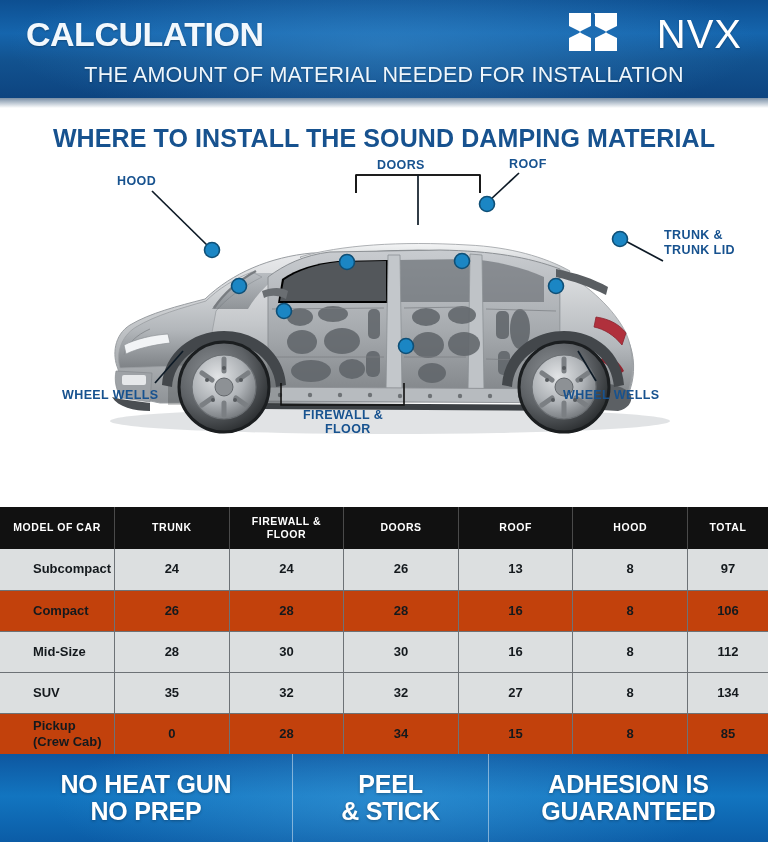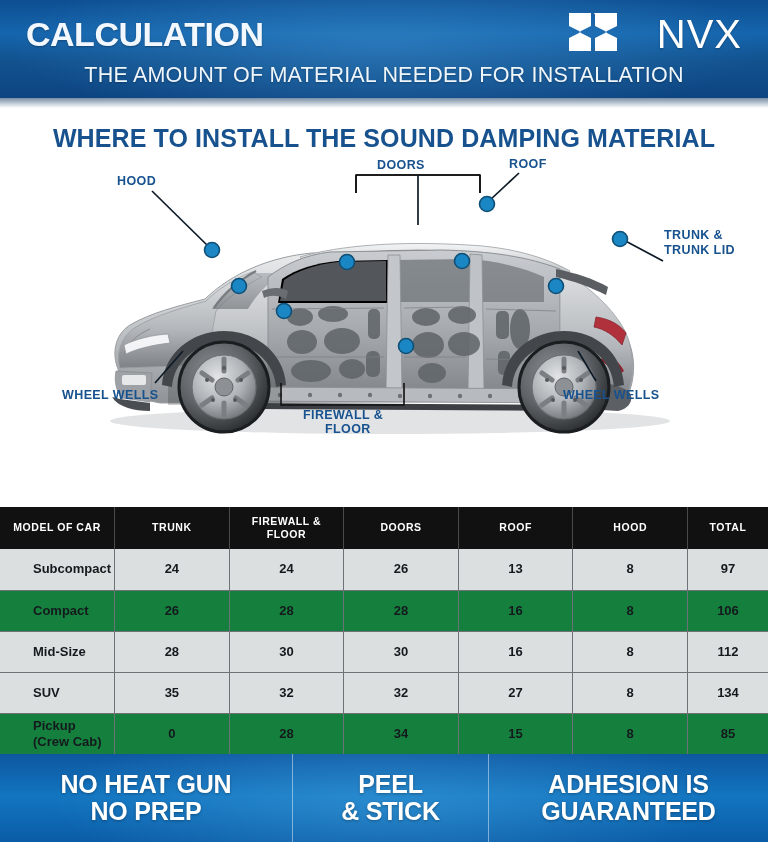--- a/index.html
+++ b/index.html
@@ -74,21 +74,21 @@
   }
   thead th:last-child { border-right:none; }
   tbody td {
     text-align:center; font-size:13px; font-weight:bold; color:#14191d;
     height:41px; border-right:1px solid #6d7276; border-bottom:1px solid #6d7276;
     line-height:1.2;
   }
   tbody td:last-child { border-right:none; }
   tbody tr td:first-child { text-align:left; padding-left:33px; font-size:13px; }
   tbody tr.odd td { background:#dcdfe0; }
-  tbody tr.even td { background:#15803d; }
+  tbody tr.even td { background:#c2410c; }
   tbody tr:last-child td { border-bottom:none; }
   .col-model { width:111px; } .col-c { width:111px; } .col-last { width:78px; }
 
   
   .footer {
     display:flex; width:768px; height:88px;
     background: linear-gradient(180deg,#0e57a0 0%, #1275c0 48%, #0b5ca6 100%);
     position:relative; overflow:hidden;
   }
   .footer::before{

